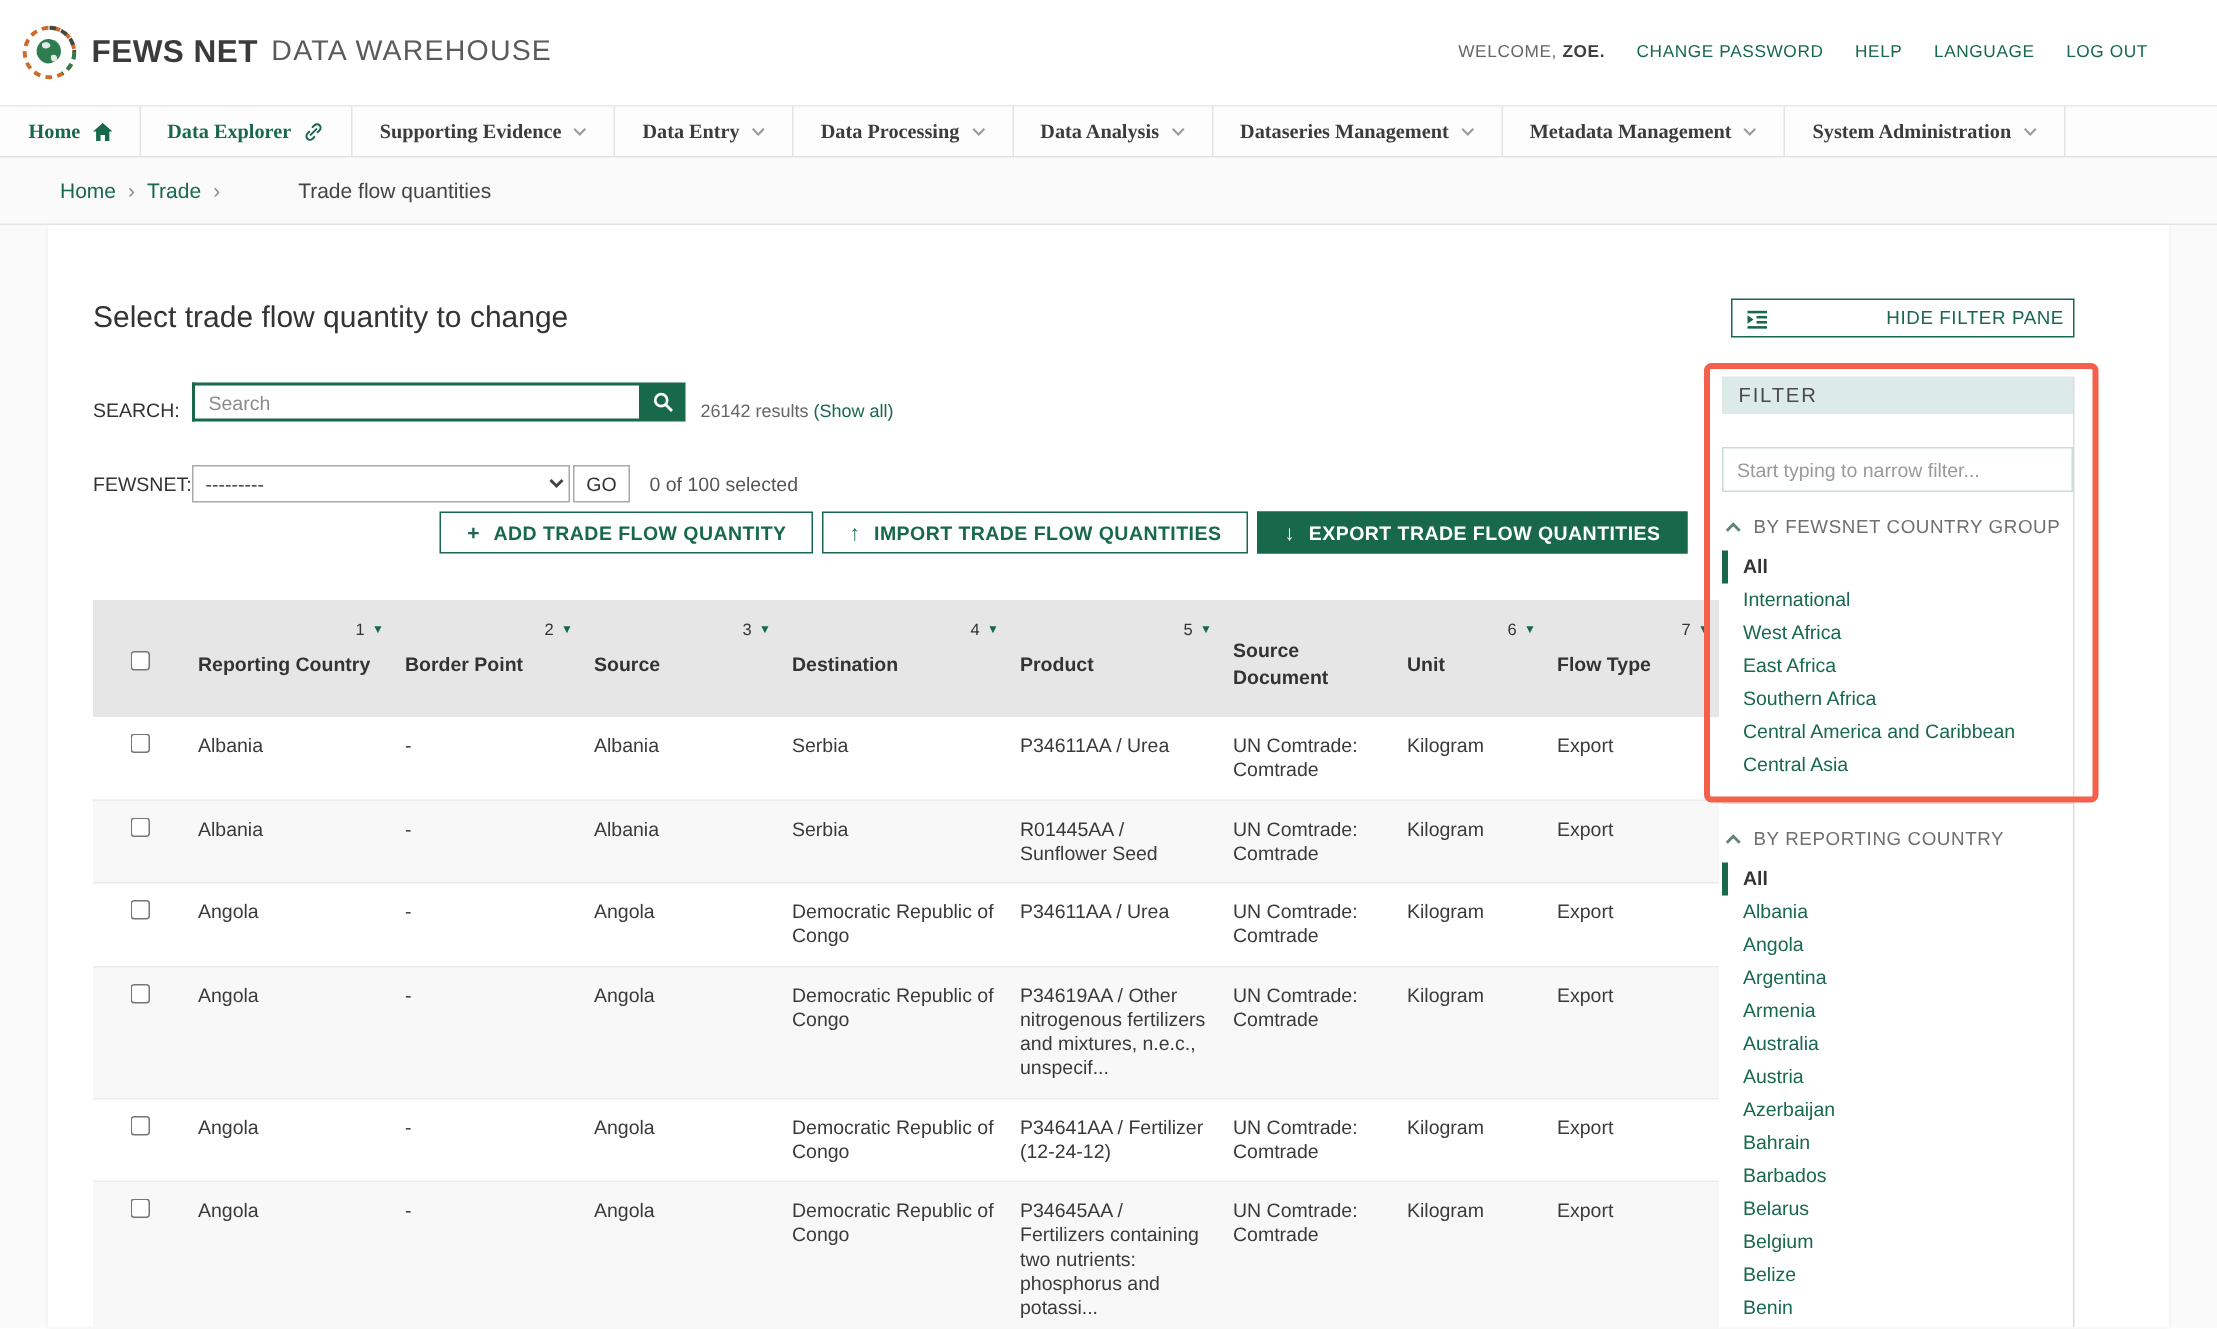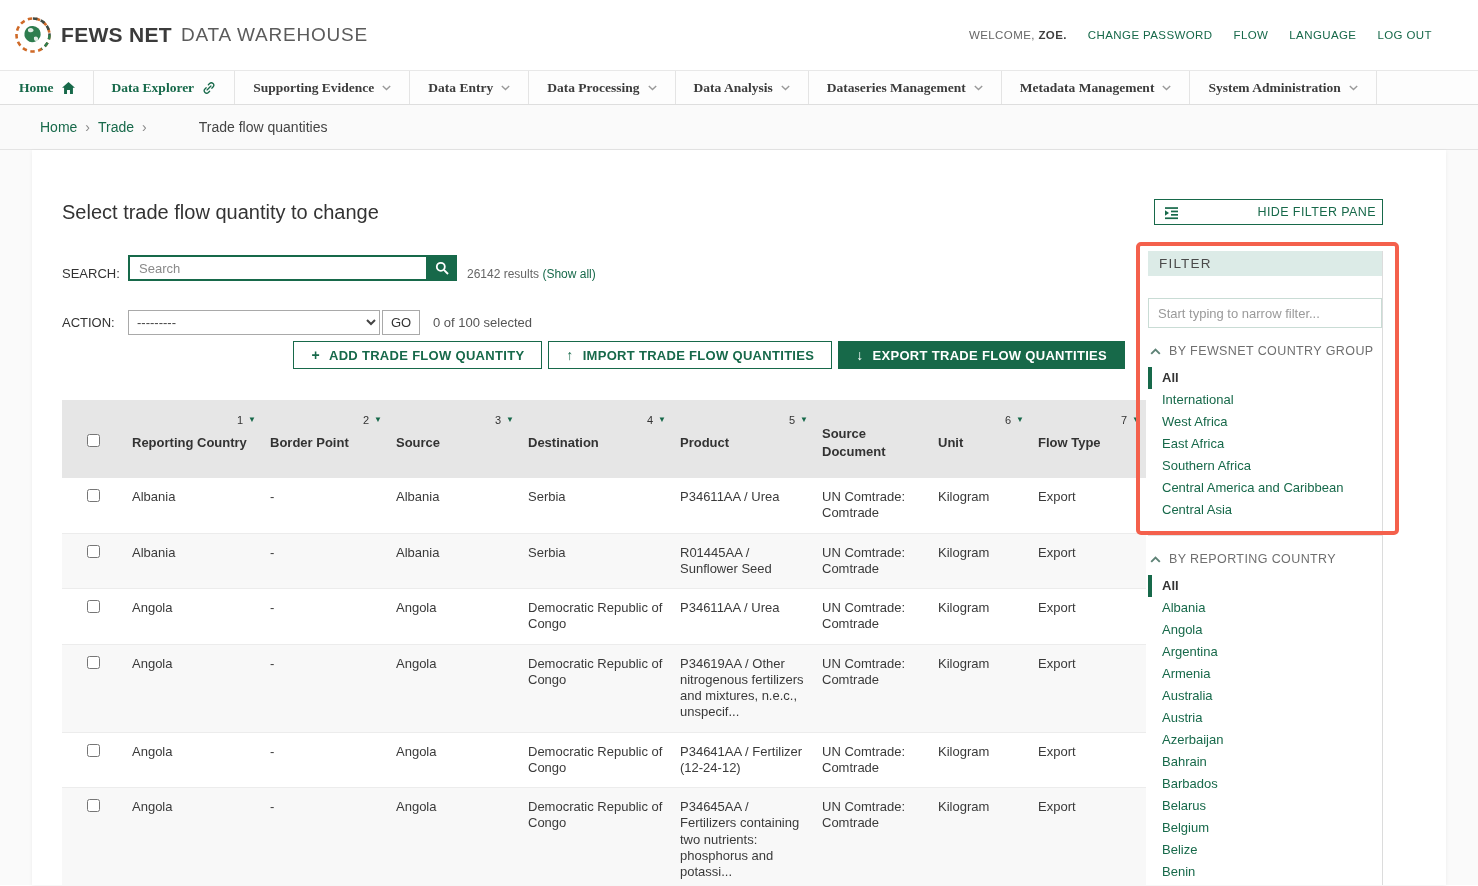--- a/index.html
+++ b/index.html
@@ -100,21 +100,21 @@
       <span class="brand-name">FEWS NET</span>
       <span class="brand-product">DATA WAREHOUSE</span>
     </div>
     <div class="user-area">
       <span class="welcome">
         <span>WELCOME,</span>
         <b>ZOE.</b>
       </span>
       <nav class="user-links">
           <a class="user-link">CHANGE PASSWORD</a>
-          <a class="user-link">FLOW</a>
+          <a class="user-link">HELP</a>
           <a class="user-link">LANGUAGE</a>
           <a class="user-link">LOG OUT</a>
         </nav>
     </div>
   </header>
 
   <nav class="nav-bar">
       <div class="nav-item nav-active">
         <span class="nav-label">Home</span>
         <span class="nav-icon">
@@ -218,21 +218,21 @@
                 </svg>
             </span>
           </button>
           <span class="search-results">
             <span>26142 results</span>
             <span class="show-all">(Show all)</span>
           </span>
         </div>
 
         <div class="action-row">
-          <span class="field-label">ACTION:</span>
+          <span class="field-label">FEWSNET:</span>
           <select class="action-select">
             <option>---------</option>
           </select>
           <button class="go-btn">GO</button>
           <span class="selection-status">0 of 100 selected</span>
         </div>
 
         <div class="toolbar-row">
           <button class="tool-btn">
             <span class="btn-arrow">+</span>

